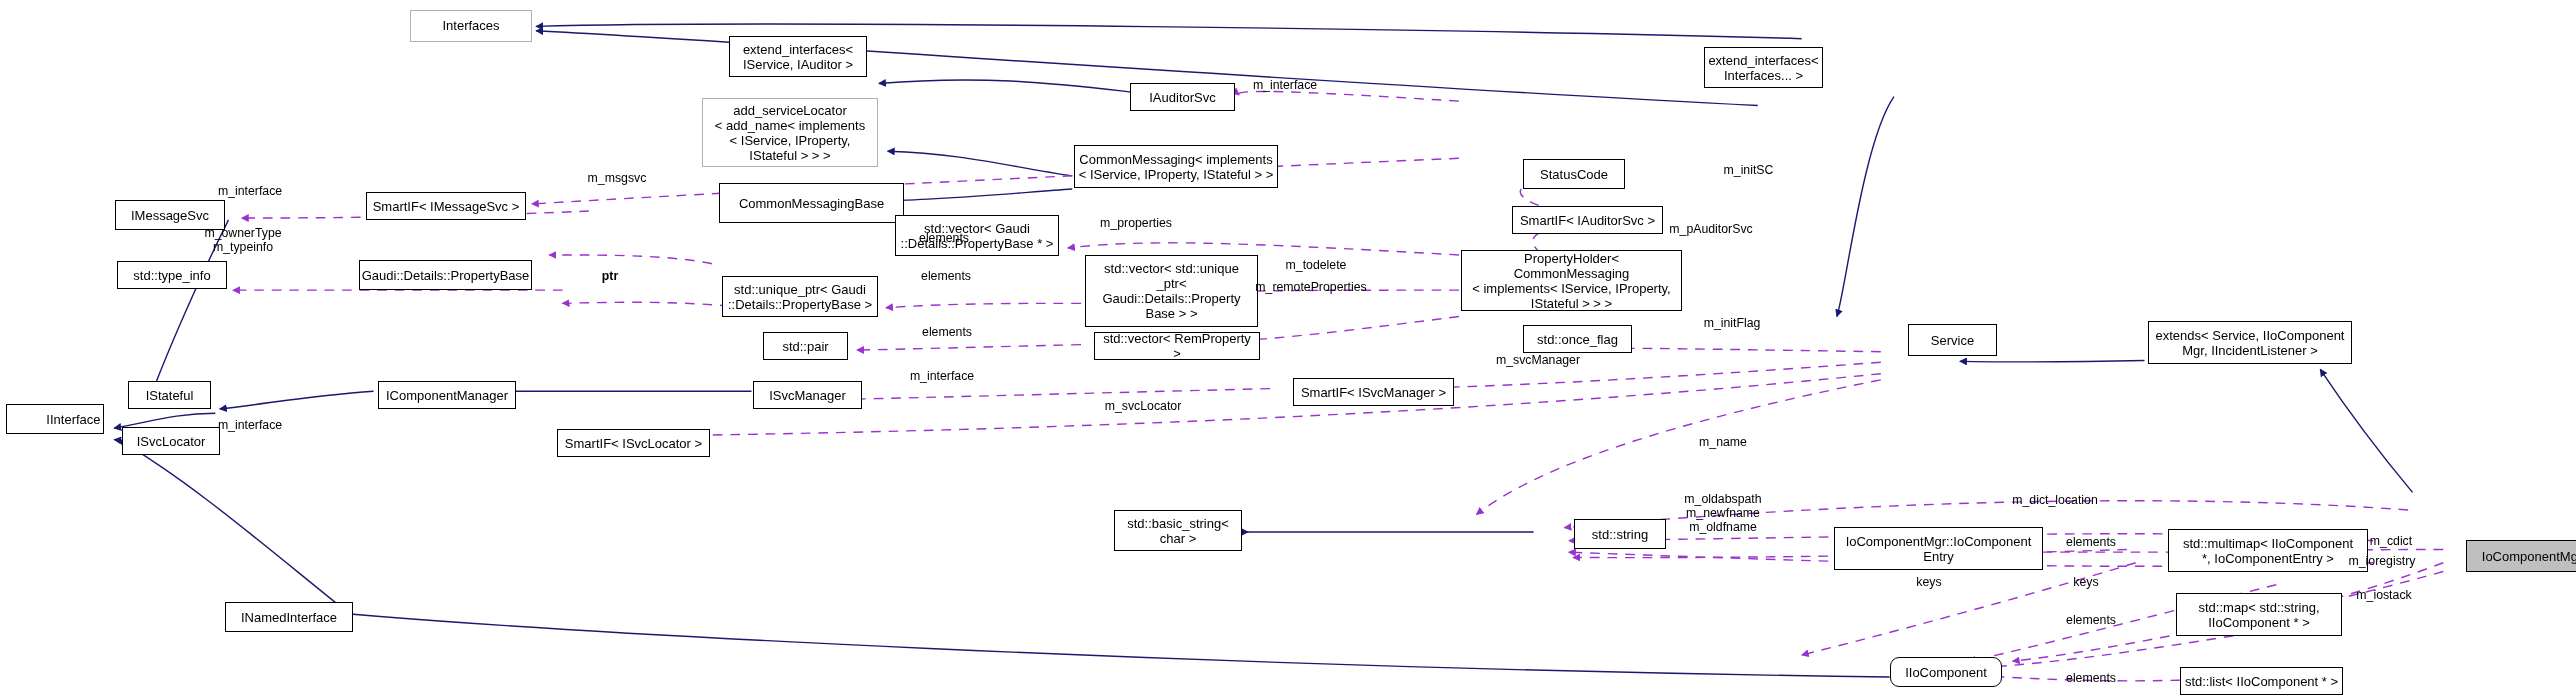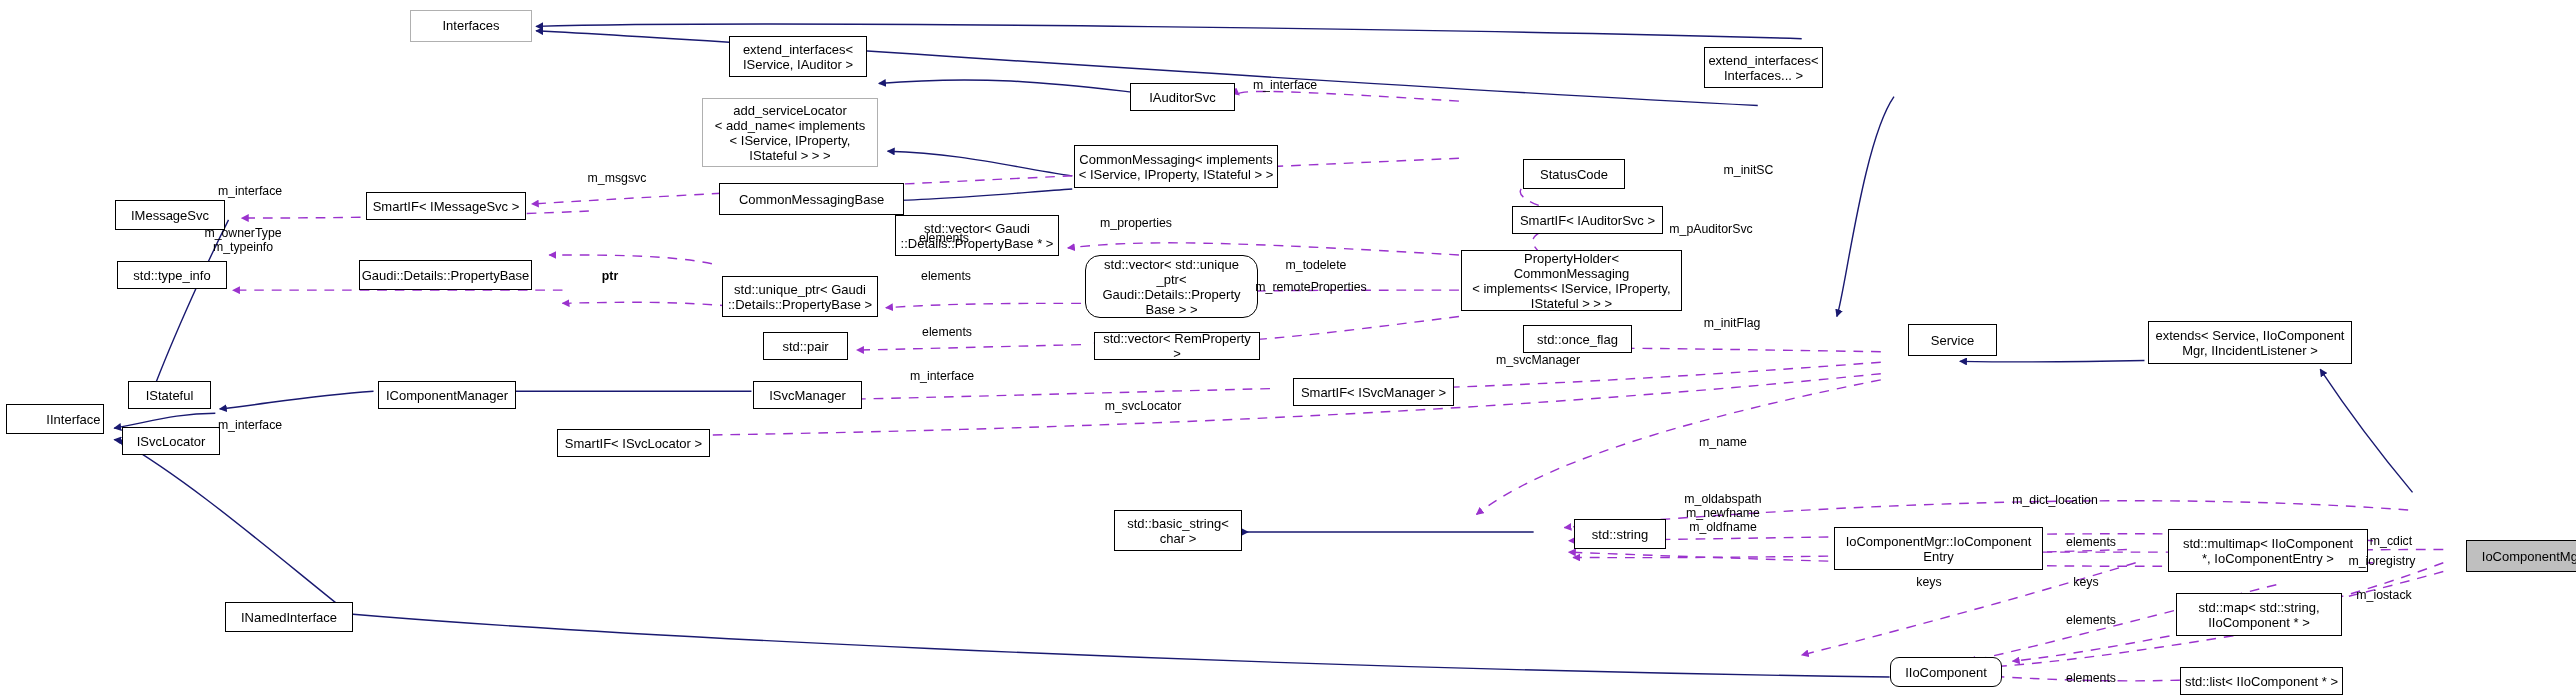--- a/index.html
+++ b/index.html
@@ -122,27 +122,27 @@
       <div class="node" style="left: 1130px; top: 83px; width: 105px; height: 28px;">IAuditorSvc</div>
       <div class="node faded" style="left: 702px; top: 98px; width: 176px; height: 69px;">add_serviceLocator
 &lt; add_name&lt; implements
 &lt; IService, IProperty,
 IStateful &gt; &gt; &gt;</div>
       <div class="node" style="left: 1074px; top: 145px; width: 204px; height: 43px;">CommonMessaging&lt; implements
 &lt; IService, IProperty, IStateful &gt; &gt;</div>
       <div class="node" style="left: 1523px; top: 159px; width: 102px; height: 30px;">StatusCode</div>
       <div class="node" style="left: 115px; top: 200px; width: 110px; height: 30px;">IMessageSvc</div>
       <div class="node" style="left: 366px; top: 192px; width: 160px; height: 28px;">SmartIF&lt; IMessageSvc &gt;</div>
-      <div class="node" style="left: 719px; top: 183px; width: 185px; height: 32px;">CommonMessagingBase</div>
+      <div class="node" style="left: 719px; top: 183px; width: 185px; height: 40px;">CommonMessagingBase</div>
       <div class="node" style="left: 1512px; top: 206px; width: 151px; height: 28px;">SmartIF&lt; IAuditorSvc &gt;</div>
       <div class="node" style="left: 895px; top: 215px; width: 164px; height: 41px;">std::vector&lt; Gaudi
 ::Details::PropertyBase * &gt;</div>
       <div class="node" style="left: 117px; top: 261px; width: 110px; height: 28px;">std::type_info</div>
       <div class="node" style="left: 359px; top: 260px; width: 173px; height: 30px;">Gaudi::Details::PropertyBase</div>
-      <div class="node" style="left: 1085px; top: 255px; width: 173px; height: 63px; border-radius: 15px;">std::vector&lt; std::unique
+      <div class="node" style="left: 1085px; top: 255px; width: 173px; height: 72px;">std::vector&lt; std::unique
 _ptr&lt; Gaudi::Details::Property
 Base &gt; &gt;</div>
       <div class="node" style="left: 1461px; top: 250px; width: 221px; height: 61px;">PropertyHolder&lt; CommonMessaging
 &lt; implements&lt; IService, IProperty,
 IStateful &gt; &gt; &gt;</div>
       <div class="node" style="left: 722px; top: 276px; width: 156px; height: 41px;">std::unique_ptr&lt; Gaudi
 ::Details::PropertyBase &gt;</div>
       <div class="node" style="left: 1523px; top: 325px; width: 109px; height: 28px;">std::once_flag</div>
       <div class="node" style="left: 1908px; top: 324px; width: 89px; height: 32px;">Service</div>
       <div class="node" style="left: 2148px; top: 321px; width: 204px; height: 43px;">extends&lt; Service, IIoComponent

